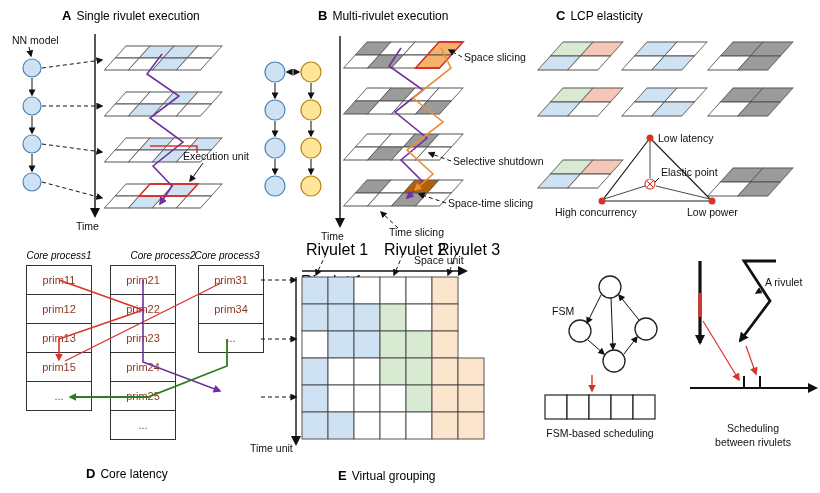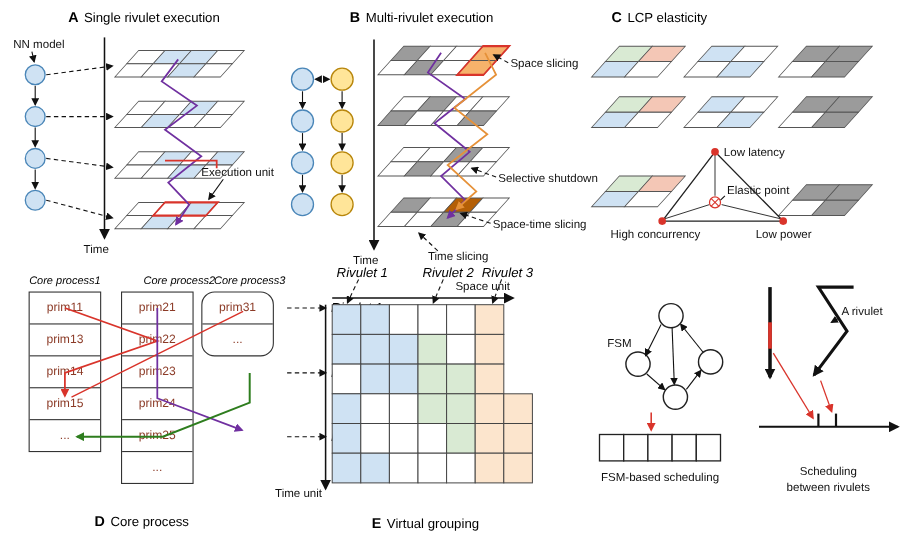--- a/index.html
+++ b/index.html
@@ -8,21 +8,21 @@
   .abs{position:absolute;}
   .ptitle{position:absolute;font-size:12px;color:#000;white-space:nowrap;}
   .ptitle b{font-size:13px;margin-right:5px;font-weight:bold;}
   svg.panel{position:absolute;overflow:visible;}
   svg text{font-family:"Liberation Sans",sans-serif;font-size:10.5px;fill:#111;}
   .d-head{position:absolute;width:80px;text-align:center;font-size:10px;color:#000;white-space:nowrap;font-style:italic;}
   .d-col{position:absolute;width:66px;border:1px solid #333;background:#fff;box-sizing:border-box;}
   .d-cell{height:28px;line-height:28px;text-align:center;font-size:11px;color:#8b3a26;
           border-bottom:1px solid #333;overflow:hidden;}
   .d-cell:last-child{border-bottom:none;}
-  .riv-label{position:absolute;font-size:12px;color:#000;white-space:nowrap;font-style:italic;}
+  .riv-label{position:absolute;font-size:16px;color:#000;white-space:nowrap;}
   .thin{stroke:#111;stroke-width:1;fill:none;}
   .dash{stroke:#111;stroke-width:1;fill:none;stroke-dasharray:4 3;}
   .axis{stroke:#111;stroke-width:1.4;fill:none;}
   .purple{stroke:#7030a0;stroke-width:1.6;fill:none;}
   .orangeP{stroke:#e69138;stroke-width:1.6;fill:none;}
   .redP{stroke:#d9342b;stroke-width:1.6;fill:none;}
   .greenP{stroke:#2e7d1e;stroke-width:1.8;fill:none;}
   .red-box{fill:none;stroke:#d9342b;stroke-width:2;}
   .thick{stroke:#111;stroke-width:3.2;fill:none;}
   .node-b{fill:#cfe2f3;stroke:#4a86b8;stroke-width:1.2;}
@@ -292,37 +292,38 @@
     <line x1="124" y1="158" x2="120" y2="162" class="thin"></line>
     <text x="20" y="196">High concurrency</text>
     <text x="152" y="196">Low power</text>
   </svg>
 
   <div class="abs" id="panel-d" style="left:18px;top:250px;width:340px;height:200px">
     <div id="d-columns" style="position:absolute;left:0;top:0;width:340px;height:200px">
         <div class="d-head" style="left: 1px; top: 0px;">Core process1</div>
         <div class="d-col" style="left: 8px; top: 15px;">
           <div class="d-cell">prim11</div>
+          <div class="d-cell">prim12</div>
           <div class="d-cell">prim13</div>
-          <div class="d-cell">prim14</div>
           <div class="d-cell">prim15</div>
           <div class="d-cell">...</div>
         </div>
         <div class="d-head" style="left: 85px; top: 0px; margin-left: 20px;">Core process2</div>
         <div class="d-col" style="left: 92px; top: 15px;">
           <div class="d-cell">prim21</div>
           <div class="d-cell">prim22</div>
           <div class="d-cell">prim23</div>
           <div class="d-cell">prim24</div>
           <div class="d-cell">prim25</div>
           <div class="d-cell">...</div>
         </div>
         <div class="d-head" style="left: 169px; top: 0px;">Core process3</div>
-        <div class="d-col" style="left: 165px; top: 15px; border-radius: 12px;">
+        <div class="d-col" style="left: 180px; top: 15px;">
           <div class="d-cell">prim31</div>
+          <div class="d-cell">prim34</div>
           <div class="d-cell">...</div>
         </div>
       </div>
     <svg width="340" height="180" style="position:absolute;left:0;top:0;overflow:visible">
       <path d="M47,111 L203,33" class="redP" style="stroke-width:1.3"></path>
       <path d="M41,30 L125,60 L41,89 L41,110" class="redP" marker-end="url(#mR)"></path>
       <path d="M125,30 L125,112 L202,141" class="purple" marker-end="url(#mP)"></path>
       <path d="M209,89 L209,116 L130,147 L52,147" class="greenP" marker-end="url(#mG)"></path>
       <line x1="243" y1="30" x2="278" y2="30" class="dash" marker-end="url(#mB)"></line>
       <line x1="243" y1="89" x2="278" y2="89" class="dash" marker-end="url(#mB)"></line>
@@ -414,16 +415,16 @@
     <line x1="223" y1="44" x2="216" y2="48" class="thin" marker-end="url(#mB)"></line>
     <line x1="150" y1="143" x2="276" y2="143" stroke="#111" stroke-width="1.8" marker-end="url(#mT)"></line>
     <line x1="204" y1="131" x2="204" y2="143" stroke="#111" stroke-width="2"></line>
     <line x1="220" y1="131" x2="220" y2="143" stroke="#111" stroke-width="2"></line>
     <line x1="163" y1="76" x2="199" y2="135" stroke="#d9342b" stroke-width="1.2" marker-end="url(#mR)"></line>
     <line x1="206" y1="101" x2="216" y2="129" stroke="#d9342b" stroke-width="1.2" marker-end="url(#mR)"></line>
     <text x="213" y="187" text-anchor="middle">Scheduling</text>
     <text x="213" y="201" text-anchor="middle">between rivulets</text>
   </svg>
 
-  <div class="ptitle" style="left:86px;top:466px"><b>D</b><span>Core process</span></div>
+  <div class="ptitle" style="left:86px;top:466px"><b>D</b><span>Core latency</span></div>
   <div class="ptitle" style="left:338px;top:468px"><b>E</b><span>Virtual grouping</span></div>
 
 </div>
 
 </body></html>

